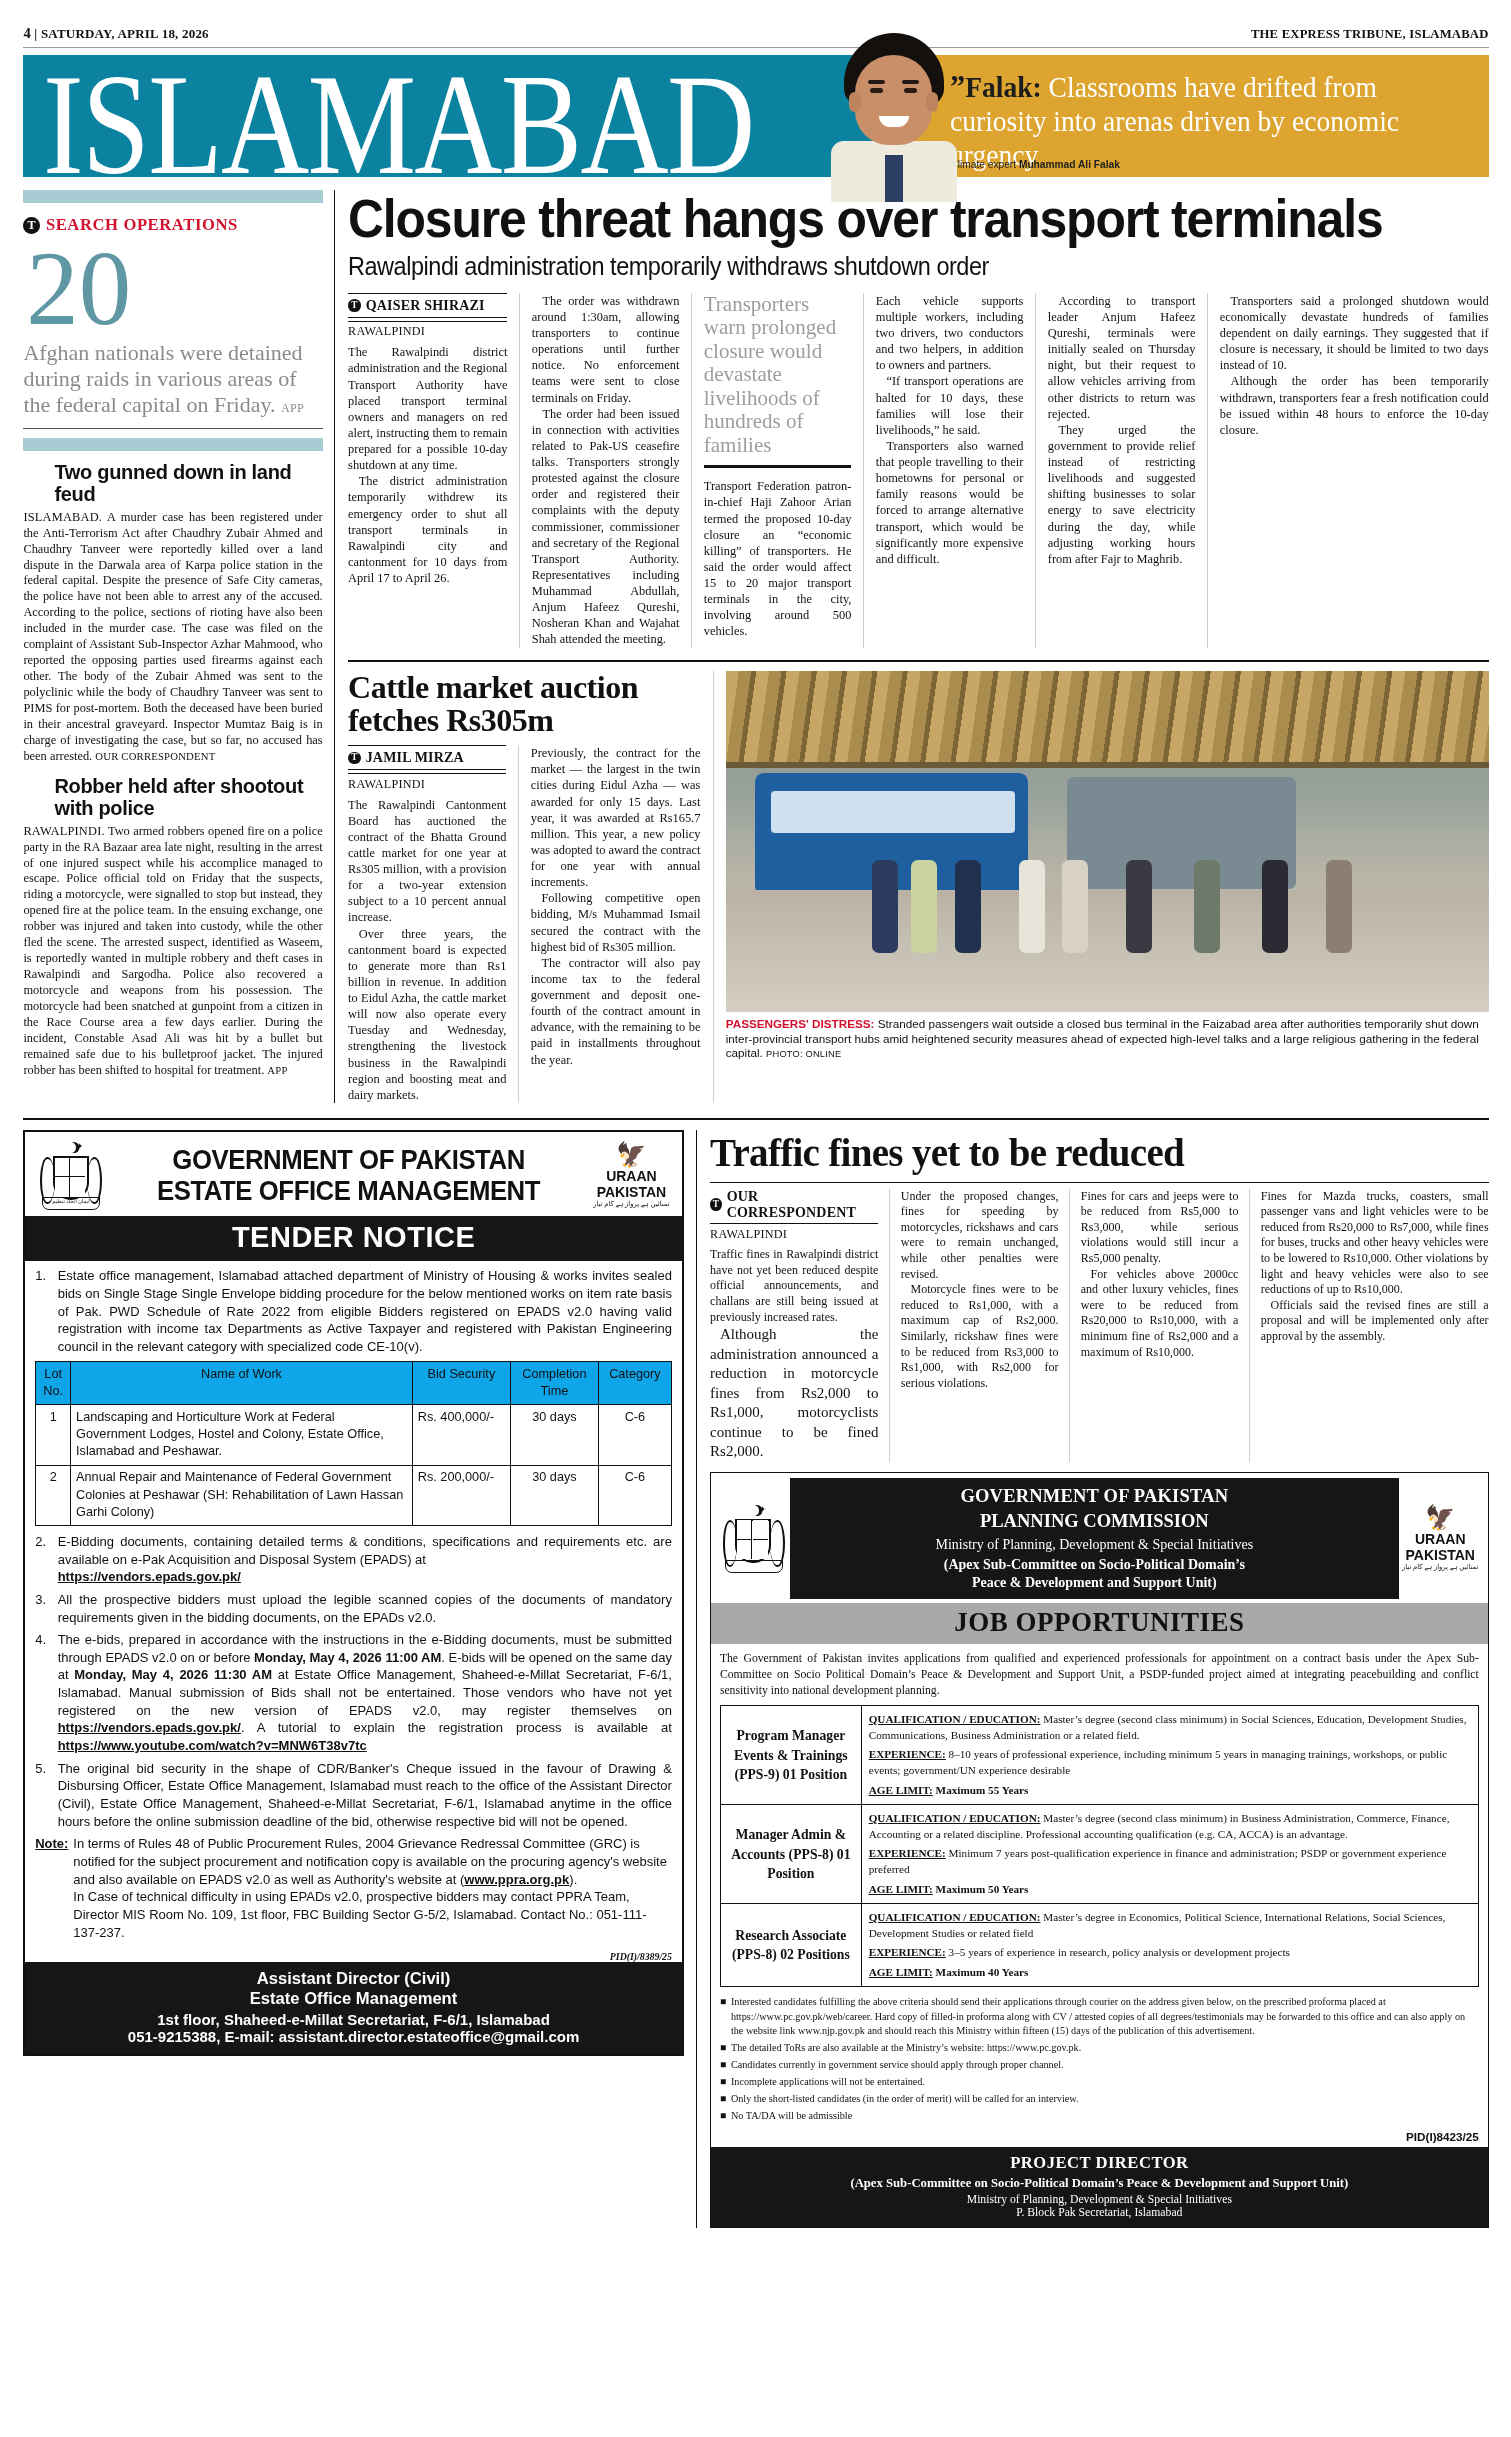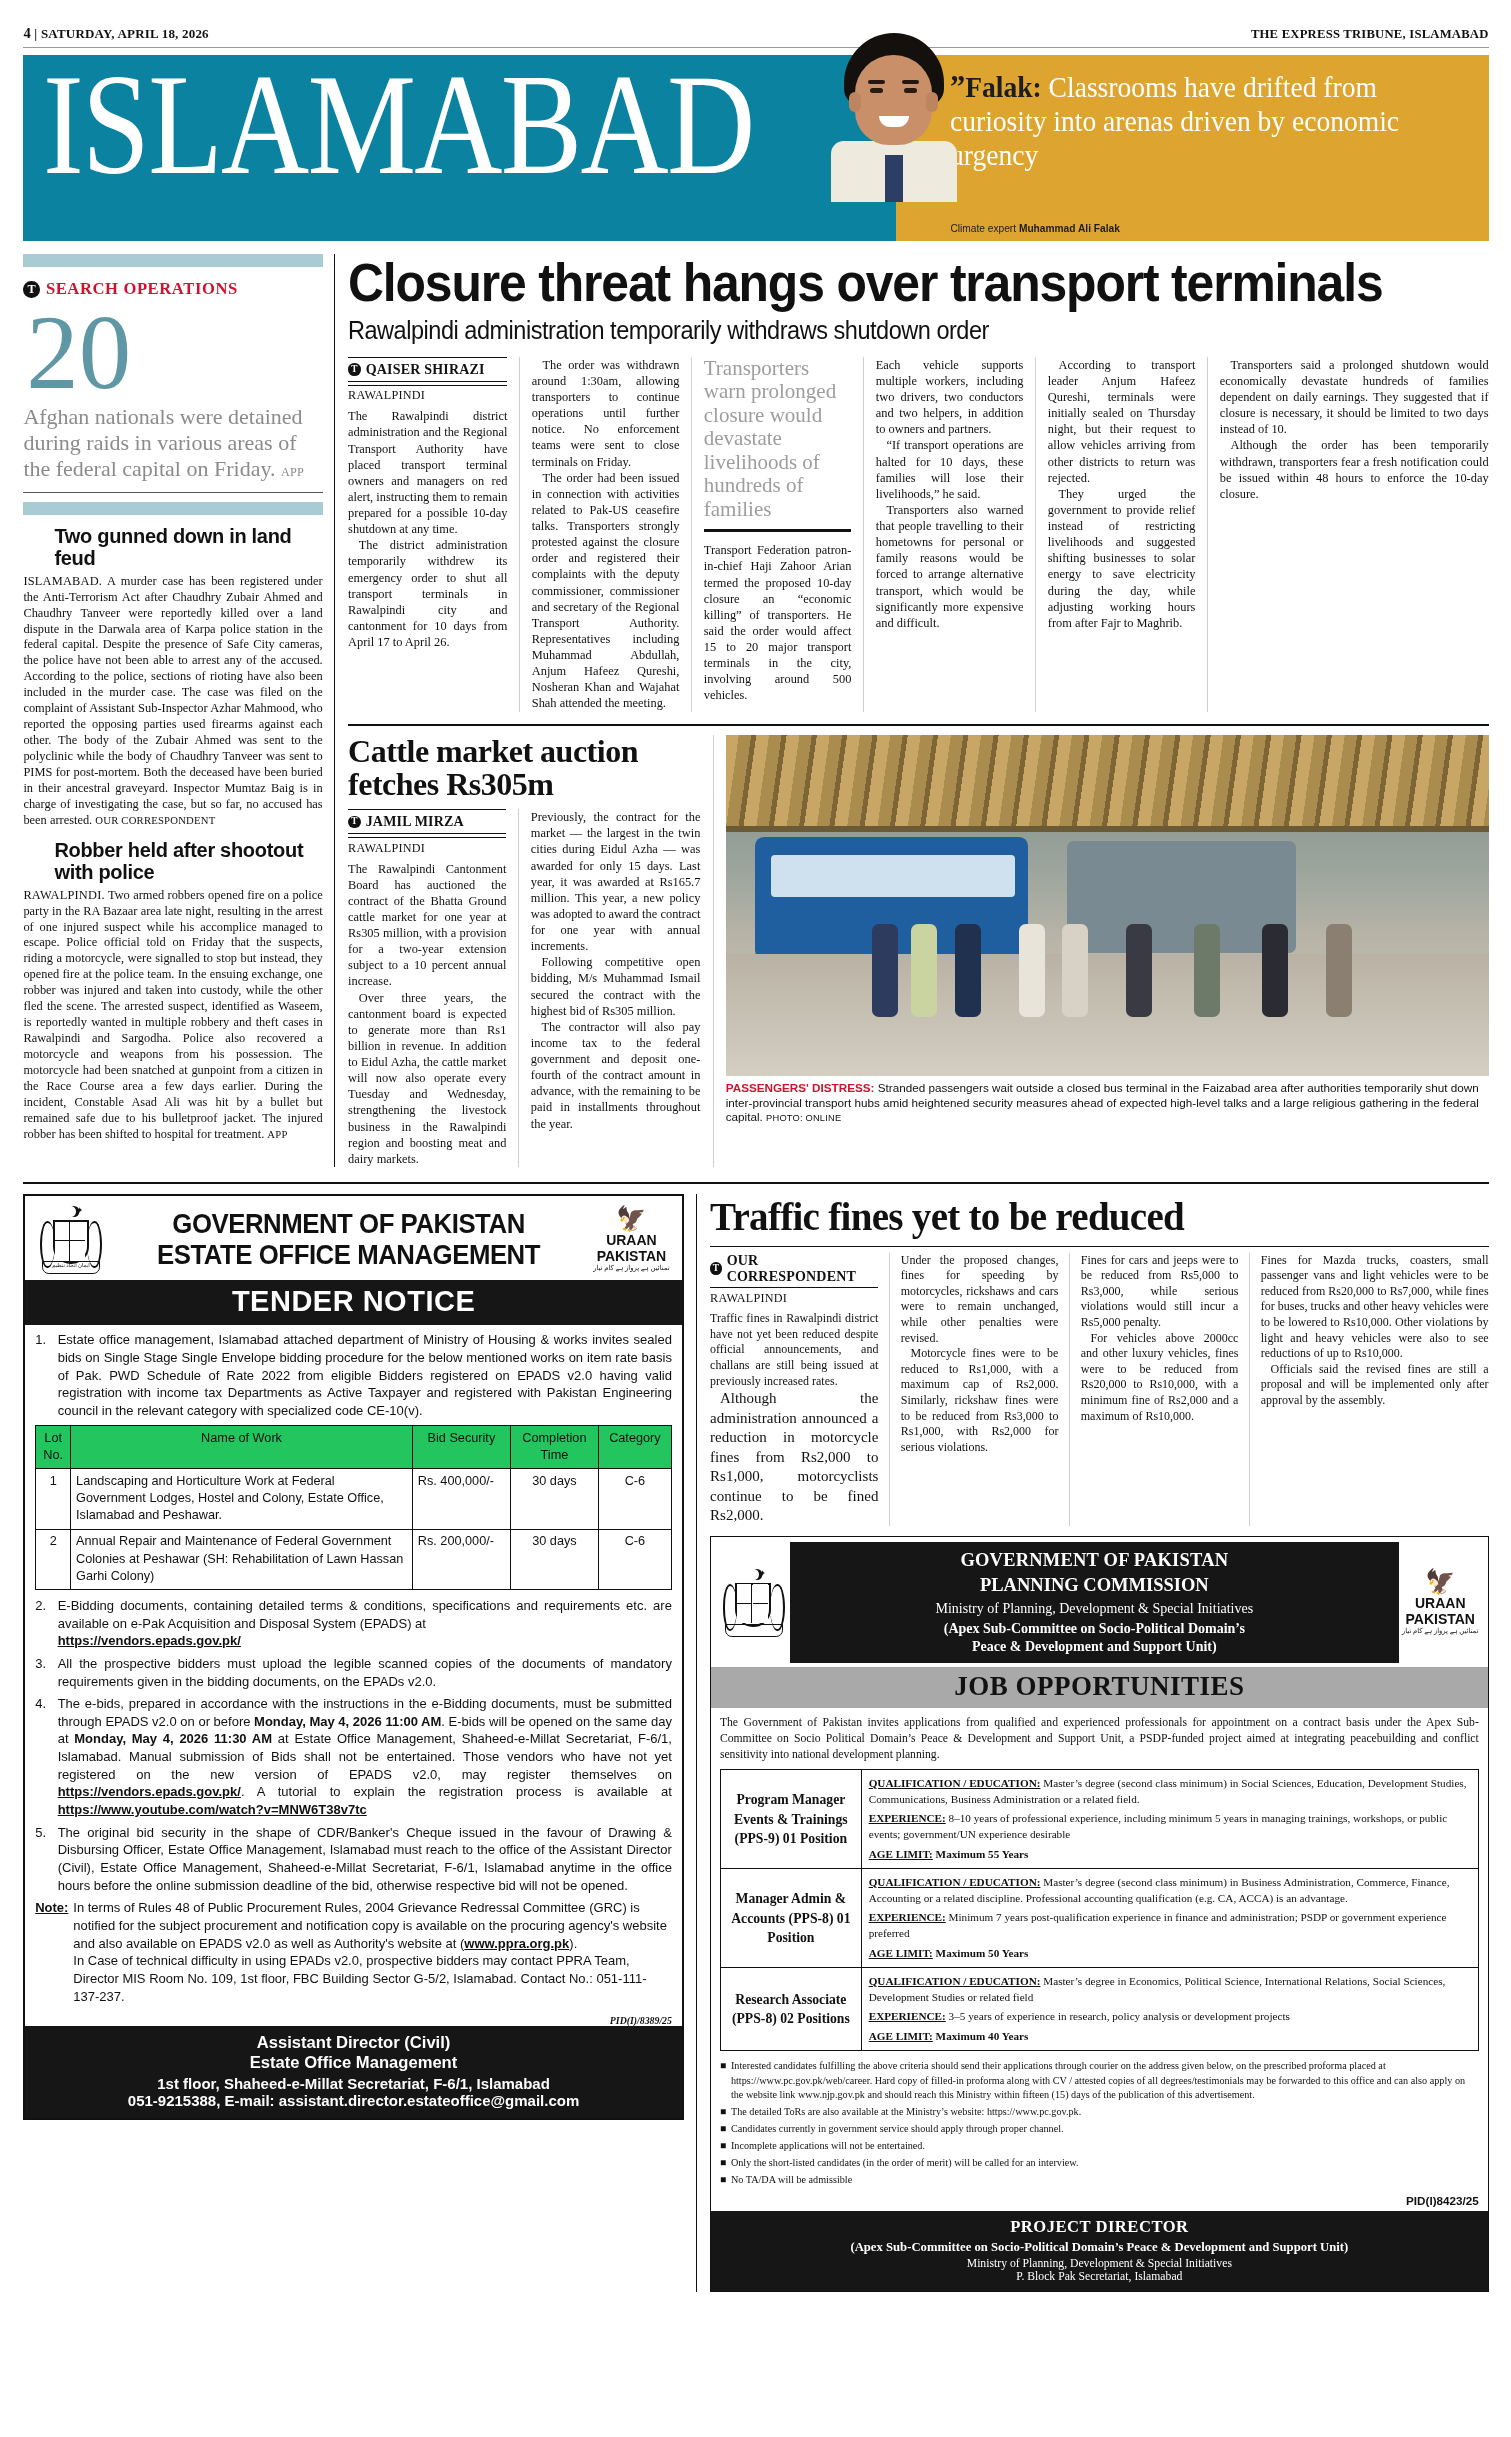--- a/index.html
+++ b/index.html
@@ -15,21 +15,21 @@
 
   
   .folio { display:flex; justify-content:space-between; align-items:flex-end;
            padding-top:25px; font-family:"Liberation Serif", serif; }
   .folio-left { font-size:13px; font-weight:bold; letter-spacing:0.2px; }
   .folio-left .pg { font-size:14.6px; }
   .folio-right { font-size:12.7px; font-weight:bold; letter-spacing:0.2px; }
   .folio-rule { height:1.5px; background:#9a9a9a; margin-top:4.9px; }
 
   
-  .masthead { display:flex; height:186px; margin-top:6.8px; position:relative; }
+  .masthead { display:flex; height:122px; margin-top:6.8px; position:relative; }
   .mh-left { width:873px; background:#0a82a0; position:relative; overflow:hidden; }
   .mh-word { position:absolute; left:19.5px; top:-2.9px; color:#fff;
              font-family:"Liberation Serif", serif; font-weight:400;
              font-size:142px; letter-spacing:-2px; line-height:1;
              transform:scaleX(.86) scaleY(1.02); transform-origin:left top; }
   .mh-right { flex:1; background:#dda52f; position:relative; overflow:hidden;
               padding:12.7px 16.6px 6.8px 54px; }
   .mh-quote { color:#fff; font-family:"Liberation Serif", serif;
               font-size:29px; line-height:1.16; font-weight:400;
               transform:scaleX(.95); transform-origin:left top; }
@@ -176,21 +176,21 @@
   .ad-body { padding:6.8px 9.8px 7.8px; font-family:"Liberation Sans", sans-serif;
       font-size:13px; line-height:1.36; }
   .ad-body ol { list-style:none; }
   .ad-body li { display:flex; gap:5.9px; margin-bottom:4.9px; text-align:justify; }
   .ad-body li .n { flex:none; width:16.6px; }
   .ad-body li .t { flex:1; }
   .ad-body a, .ad-body .lk { text-decoration:underline; font-weight:bold; color:#111; }
   .ad-table { width:100%; border-collapse:collapse; margin:4.9px 0 6.8px; }
   .ad-table th,.ad-table td { border:1px solid #111; padding:3.9px 4.9px;
       font-family:"Liberation Sans", sans-serif; font-size:12.7px; vertical-align:top; }
-  .ad-table th { background:#22c55e; text-align:center; font-weight:normal; }
+  .ad-table th { background:#0ea5e9; text-align:center; font-weight:normal; }
   .ad-table td.c { text-align:center; }
   .ad-note { display:flex; gap:4.9px; }
   .ad-note .nb { font-weight:bold; text-decoration:underline; flex:none; }
   .pid { text-align:right; font-style:italic; font-size:9.8px; font-weight:bold; padding:2px 9.8px 0; }
   .ad-foot { background:#161616; color:#fff; text-align:center; padding:6.8px 4.9px 8.8px;
       font-family:"Liberation Sans", sans-serif; font-weight:bold; }
   .ad-foot .f1{ font-size:16.6px; } .ad-foot .f2{ font-size:16.6px; }
   .ad-foot .f3{ font-size:15px; margin-top:2px;} .ad-foot .f4{ font-size:15px; }
 
   

